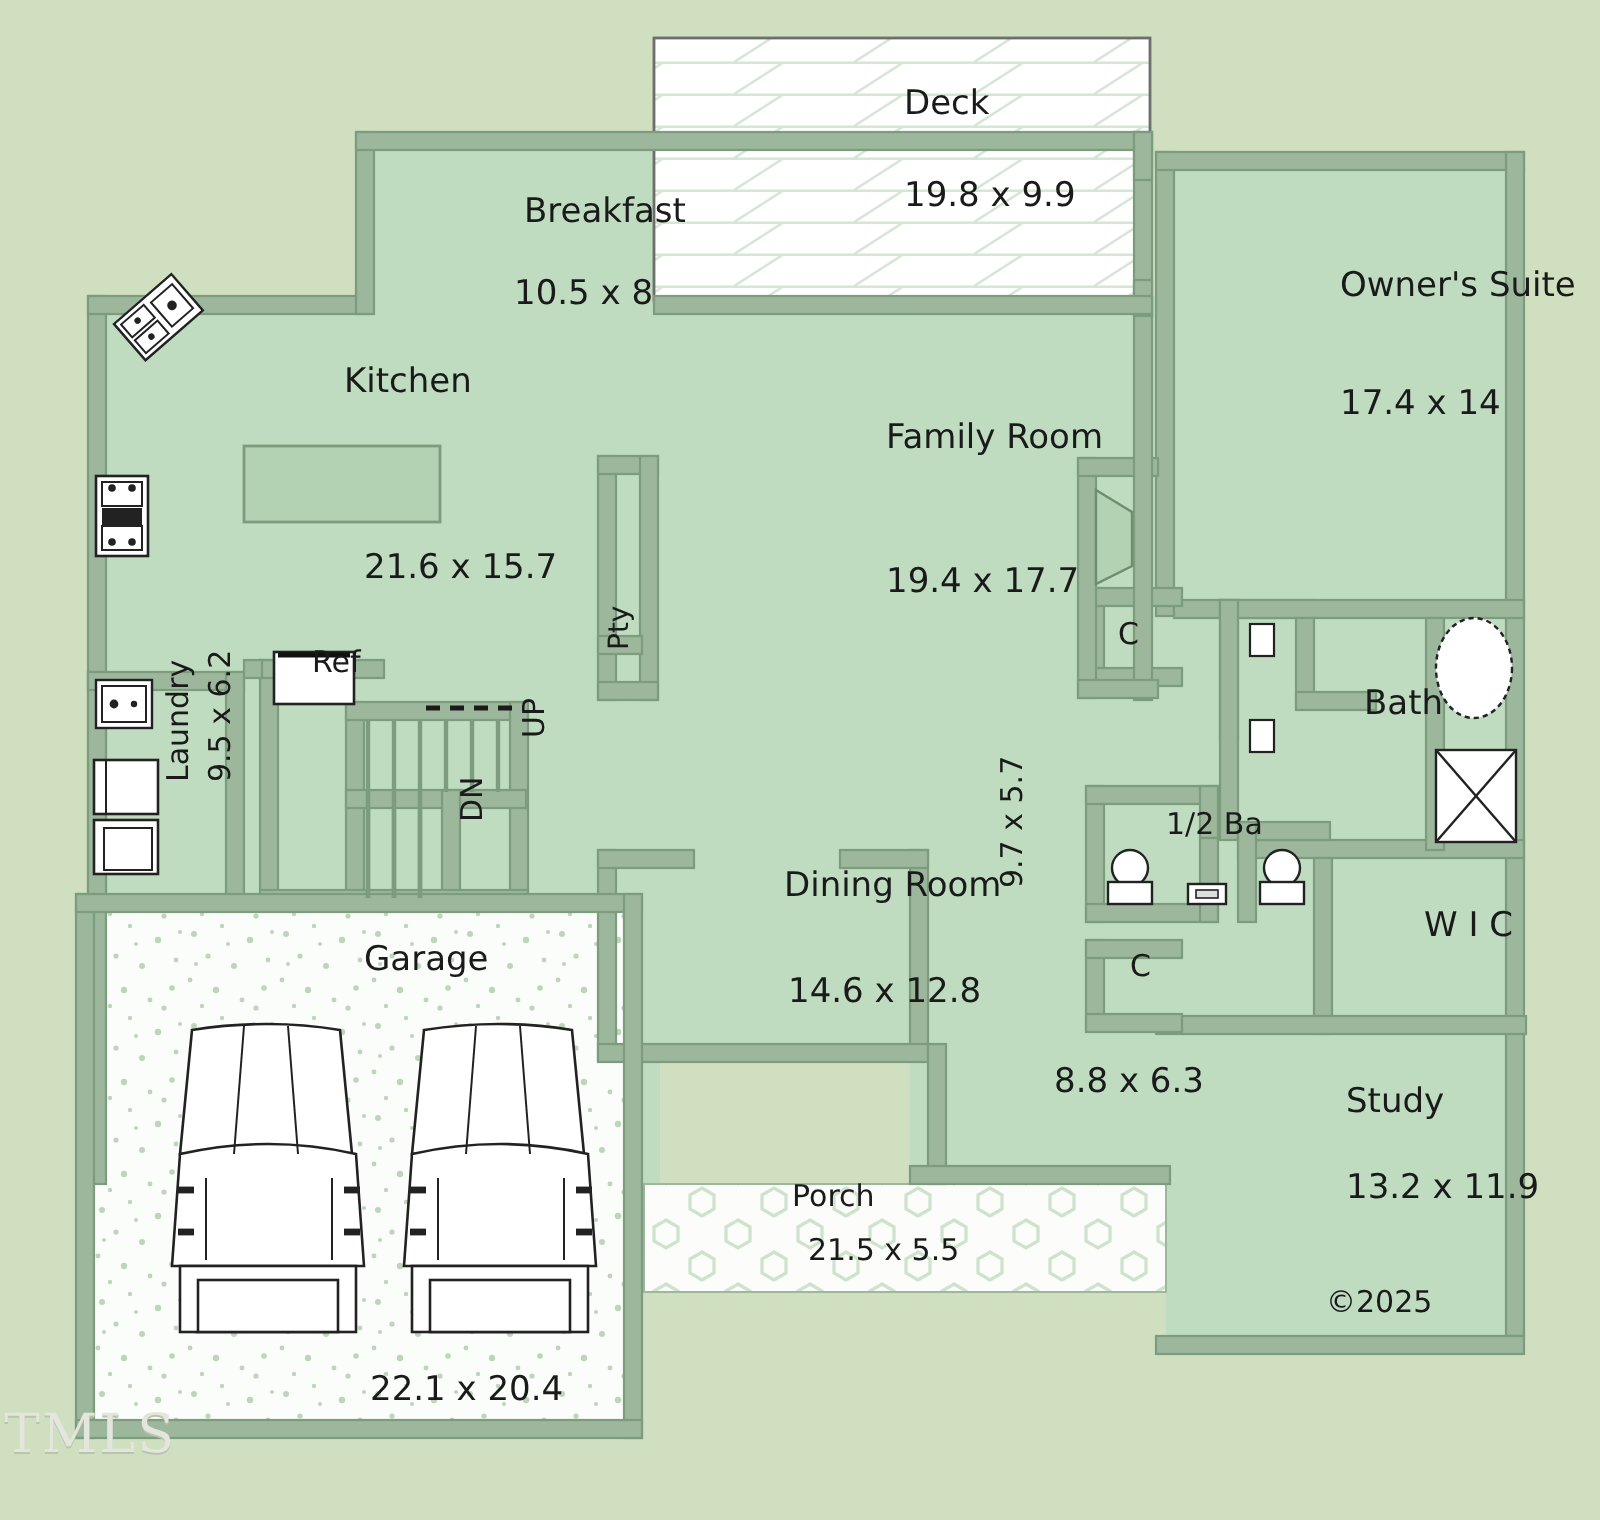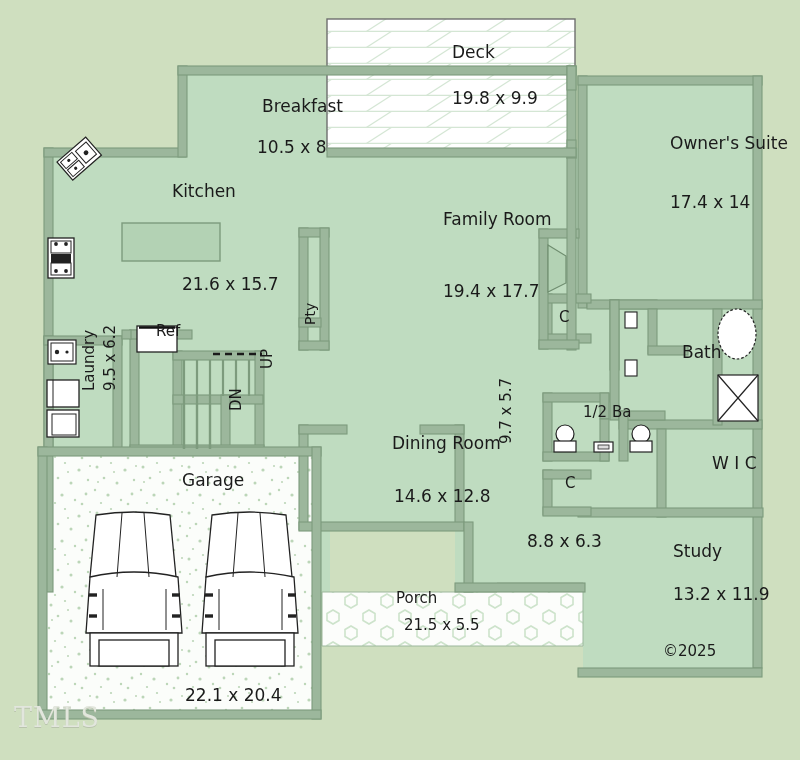--- a/index.html
+++ b/index.html
@@ -20,21 +20,20 @@
     text-align:center;
   }
   .watermark{
     position:absolute;
     color:#e2e6dd;
     font-family:"DejaVu Serif", serif;
     font-size:27px;
     letter-spacing:1px;
     left:2px;top:702px;
     text-shadow:0 1px 0 #b9c4ad;
-    margin-left:12px;
   }
 </style>
 </head>
 <body>
 
 <svg id="plan" viewBox="0 0 800 760" xmlns="http://www.w3.org/2000/svg">
   <defs>
     <pattern id="deckPat" width="60" height="16" patternUnits="userSpaceOnUse">
       <rect width="60" height="16" fill="#ffffff"></rect>
       <line x1="0" y1="15.5" x2="60" y2="15.5" stroke="#d4e6d4" stroke-width="1.4"></line>

